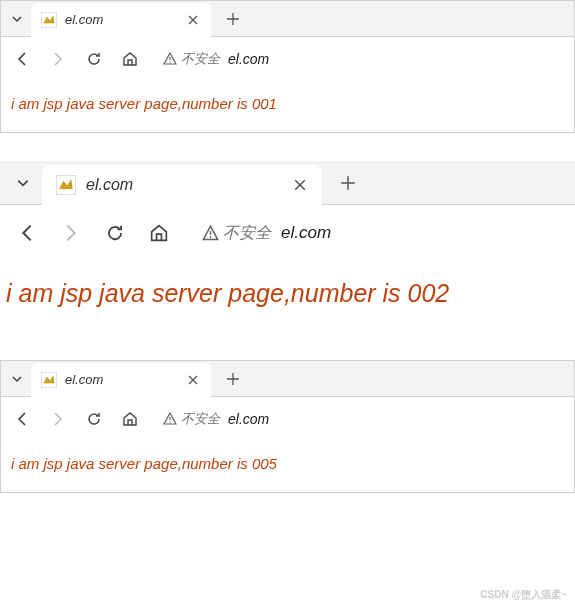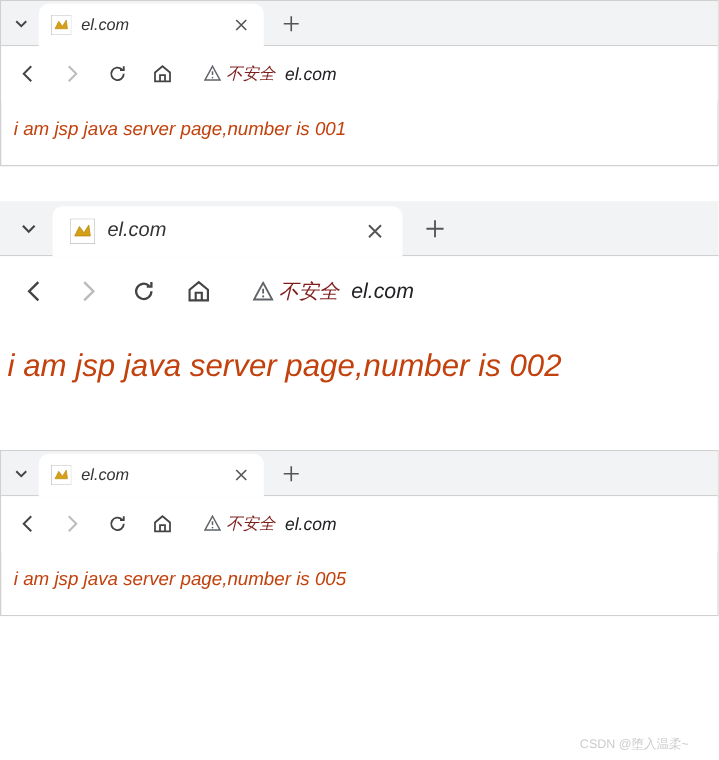--- a/index.html
+++ b/index.html
@@ -12,21 +12,21 @@
     .tab { display: flex; align-items: center; background: #fff; border-radius: 8px 8px 0 0; height: 34px; padding: 0 10px; margin-top: 2px; min-width: 180px; position: relative; }
     .favicon { width: 16px; height: 16px; margin-right: 8px; display: inline-flex; align-items: center; justify-content: center; }
     .tab-title { flex: 1; color: #333; font-size: 13px; }
     .tab-close { width: 16px; height: 16px; display: flex; align-items: center; justify-content: center; color: #555; font-size: 14px; margin-left: 8px; }
     .new-tab { width: 28px; height: 28px; display: flex; align-items: center; justify-content: center; color: #555; font-size: 18px; margin-left: 8px; }
     
     .toolbar { display: flex; align-items: center; height: 44px; padding: 0 10px; gap: 14px; background: #fff; }
     .nav-btn { width: 22px; height: 22px; display: flex; align-items: center; justify-content: center; color: #444; }
     .nav-btn.disabled { color: #bbb; }
     .address-area { display: flex; align-items: center; gap: 8px; margin-left: 8px; }
-    .security-indicator { display: flex; align-items: center; gap: 4px; color: #7f1d1d; font-size: 13px; }
+    .security-indicator { display: flex; align-items: center; gap: 4px; color: #737373; font-size: 13px; }
     .url-text { color: #202124; font-size: 14px; }
     
     .page-content { padding: 14px 10px 20px; font-size: 15px; color: #c2410c; }
     
     .window-2 .tab-strip { height: 44px; padding: 0 10px; }
     .window-2 .tab-scroll-btn { width: 26px; height: 26px; margin-right: 6px; }
     .window-2 .tab { height: 40px; min-width: 280px; padding: 0 14px; margin-top: 4px; }
     .window-2 .favicon { width: 20px; height: 20px; margin-right: 10px; }
     .window-2 .tab-title { font-size: 16px; }
     .window-2 .tab-close { font-size: 17px; }
@@ -35,21 +35,21 @@
     .window-2 .nav-btn { width: 26px; height: 26px; }
     .window-2 .address-area { gap: 10px; margin-left: 12px; }
     .window-2 .security-indicator { font-size: 16px; }
     .window-2 .url-text { font-size: 17px; }
     .window-2 .page-content { padding: 18px 0 30px 6px; font-size: 25px; }
     .window-2 { border: none; }
     
     .gap { height: 28px; }
     .gap-2 { height: 22px; }
     
-    .watermark { position: fixed; bottom: 6px; right: 24px; font-size: 10px; color: #ccc; font-family: sans-serif; }
+    .watermark { position: fixed; bottom: 6px; right: 8px; font-size: 10px; color: #ccc; font-family: sans-serif; font-weight: bold; }
     
     svg { display: block; }
   </style>
 </head>
 <body>
 
 <div class="browser-window">
   <div class="tab-strip">
     <div class="tab-scroll-btn">
       <svg width="12" height="12" viewBox="0 0 12 12">

